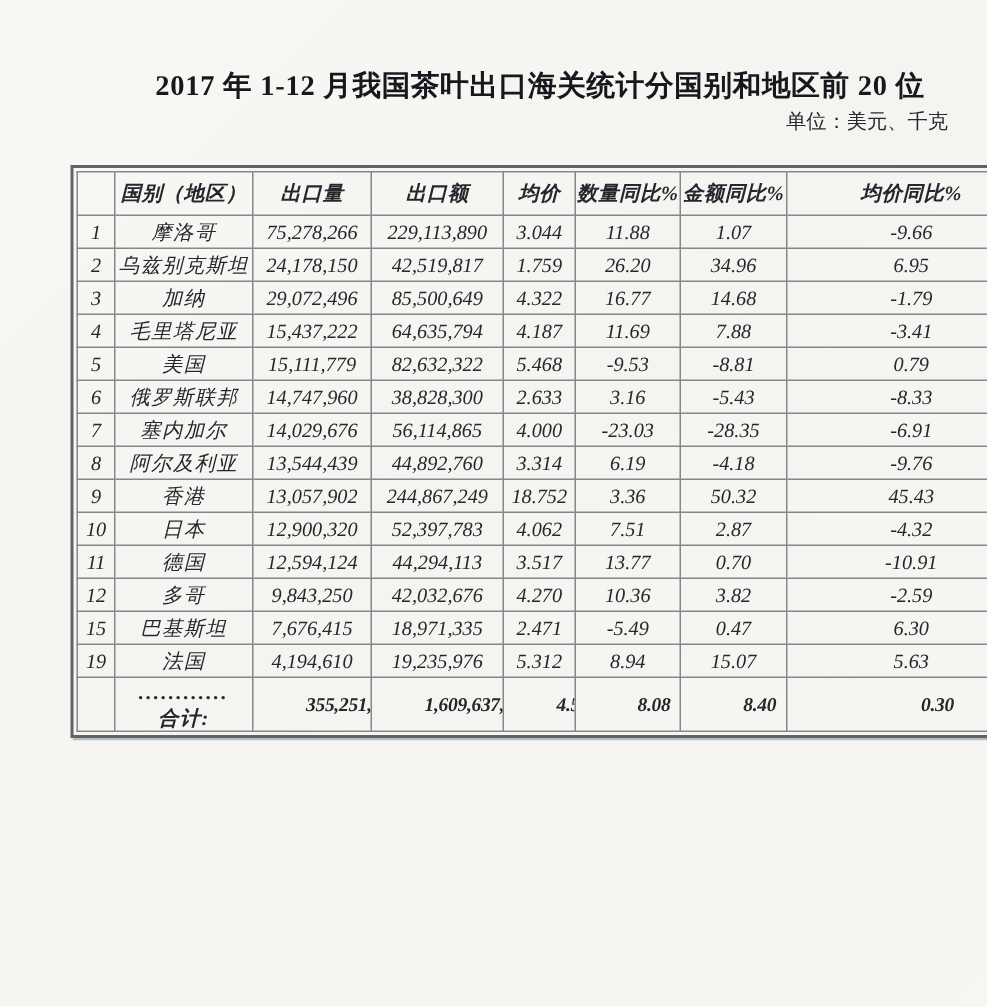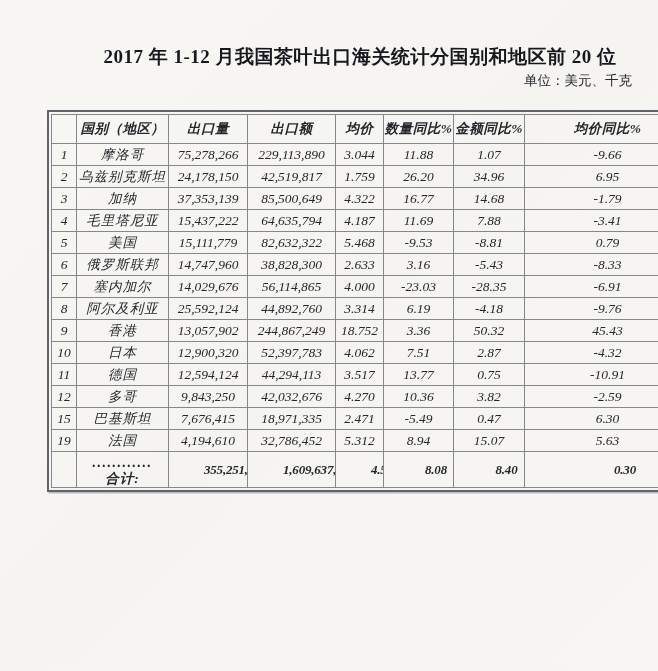--- a/index.html
+++ b/index.html
@@ -154,21 +154,21 @@
           <td class="num">24,178,150</td>
           <td class="num">42,519,817</td>
           <td class="num">1.759</td>
           <td class="num">26.20</td>
           <td class="num">34.96</td>
           <td class="num">6.95</td>
         </tr>
         <tr>
           <td class="rank">3</td>
           <td class="country">加纳</td>
-          <td class="num">37,353,139</td>
+          <td class="num">29,072,496</td>
           <td class="num">85,500,649</td>
           <td class="num">4.322</td>
           <td class="num">16.77</td>
           <td class="num">14.68</td>
           <td class="num">-1.79</td>
         </tr>
         <tr>
           <td class="rank">4</td>
           <td class="country">毛里塔尼亚</td>
           <td class="num">15,437,222</td>
@@ -204,21 +204,21 @@
           <td class="num">14,029,676</td>
           <td class="num">56,114,865</td>
           <td class="num">4.000</td>
           <td class="num">-23.03</td>
           <td class="num">-28.35</td>
           <td class="num">-6.91</td>
         </tr>
         <tr>
           <td class="rank">8</td>
           <td class="country">阿尔及利亚</td>
-          <td class="num">25,592,124</td>
+          <td class="num">13,544,439</td>
           <td class="num">44,892,760</td>
           <td class="num">3.314</td>
           <td class="num">6.19</td>
           <td class="num">-4.18</td>
           <td class="num">-9.76</td>
         </tr>
         <tr>
           <td class="rank">9</td>
           <td class="country">香港</td>
           <td class="num">13,057,902</td>
@@ -238,21 +238,21 @@
           <td class="num">2.87</td>
           <td class="num">-4.32</td>
         </tr>
         <tr>
           <td class="rank">11</td>
           <td class="country">德国</td>
           <td class="num">12,594,124</td>
           <td class="num">44,294,113</td>
           <td class="num">3.517</td>
           <td class="num">13.77</td>
-          <td class="num">0.75</td>
+          <td class="num">0.70</td>
           <td class="num">-10.91</td>
         </tr>
         <tr>
           <td class="rank">12</td>
           <td class="country">多哥</td>
           <td class="num">9,843,250</td>
           <td class="num">42,032,676</td>
           <td class="num">4.270</td>
           <td class="num">10.36</td>
           <td class="num">3.82</td>
@@ -265,21 +265,21 @@
           <td class="num">18,971,335</td>
           <td class="num">2.471</td>
           <td class="num">-5.49</td>
           <td class="num">0.47</td>
           <td class="num">6.30</td>
         </tr>
         <tr>
           <td class="rank">19</td>
           <td class="country">法国</td>
           <td class="num">4,194,610</td>
-          <td class="num">32,786,452</td>
+          <td class="num">19,235,976</td>
           <td class="num">5.312</td>
           <td class="num">8.94</td>
           <td class="num">15.07</td>
           <td class="num">5.63</td>
         </tr>
       </tbody>
     <tbody>
       <tr class="total-row">
         <td class="rank"></td>
         <td class="country">

